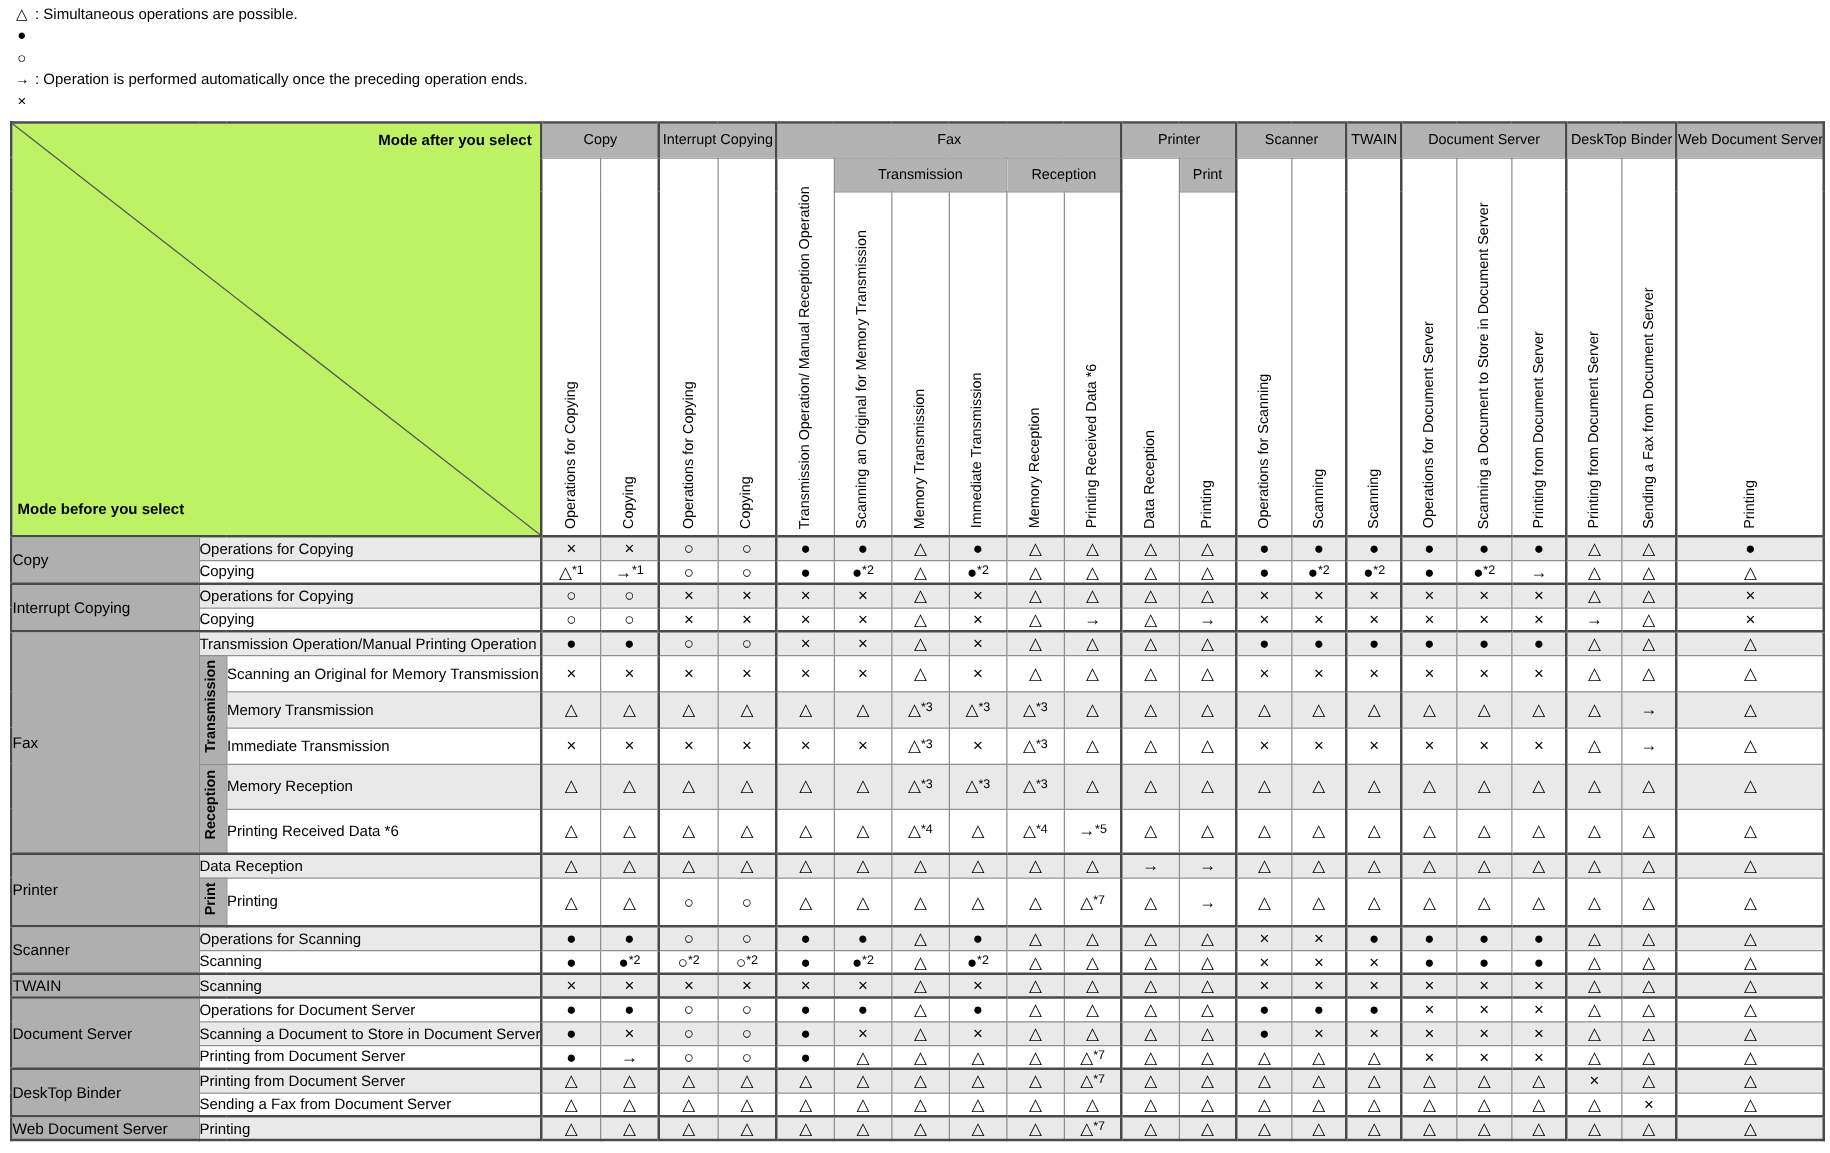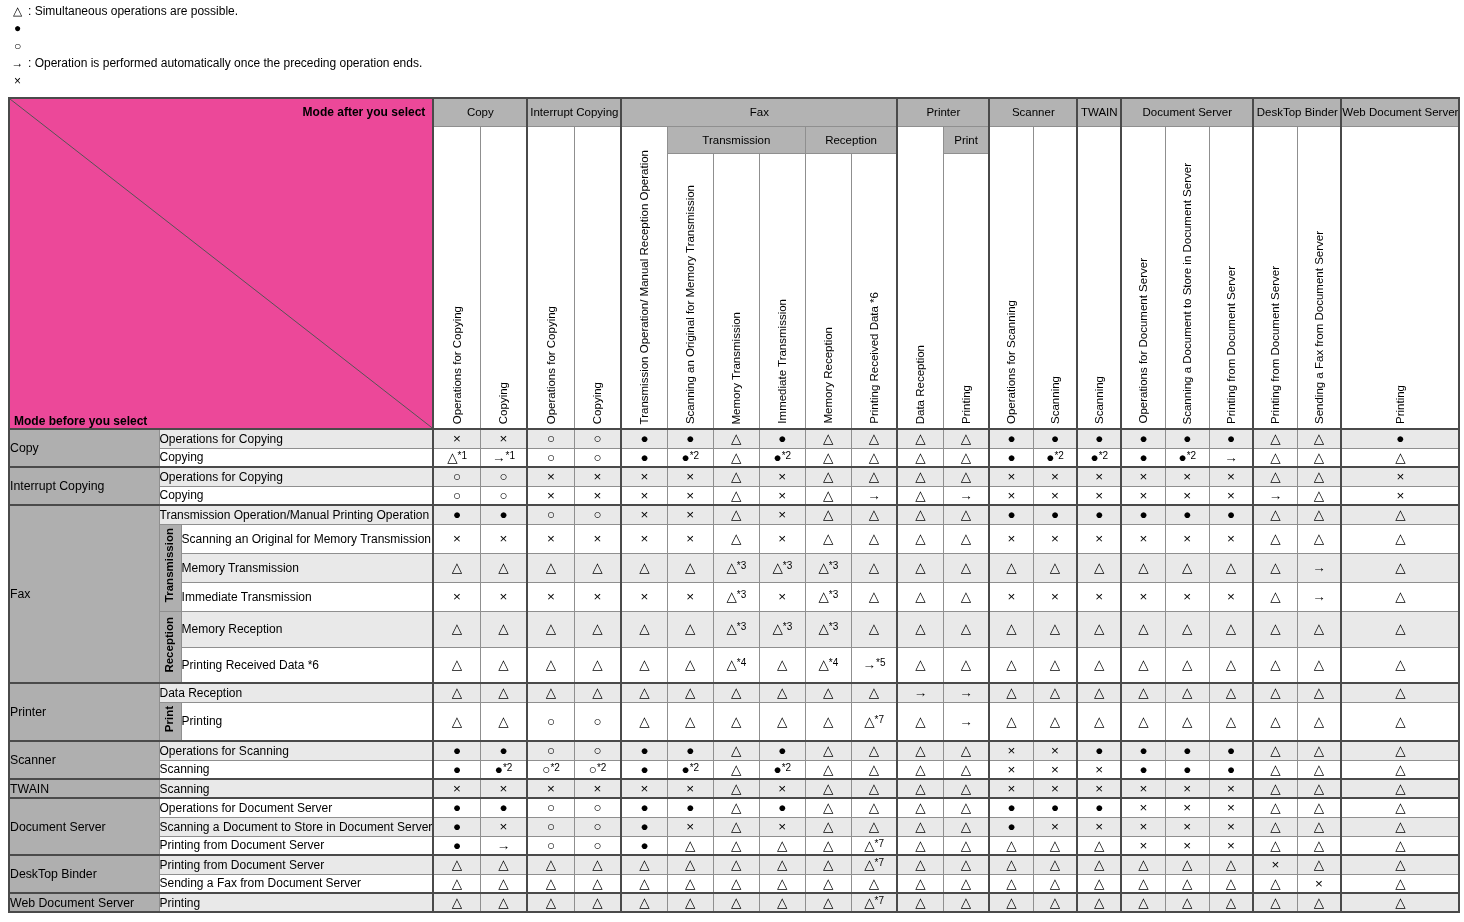--- a/index.html
+++ b/index.html
@@ -23,24 +23,24 @@
 
   .gl { border-left:2px solid var(--border-strong) !important; }
   .gt { border-top:2px solid var(--border-strong) !important; }
 
   .ghead, .ghead2 { background:var(--header-bg); font-weight:bold; font-size:11.5px; text-align:center;
                     white-space:nowrap; overflow:hidden; border-color:#6b6b6b; }
   .vcell { background:#fff; vertical-align:bottom; text-align:center; padding-bottom:7px; }
   .vcell .v { display:inline-block; writing-mode:vertical-rl; transform:rotate(180deg);
               font-size:11.5px; line-height:1.1; white-space:nowrap; }
 
-  .corner { position:relative; background:#ec4899; padding:0; }
+  .corner { position:relative; background:#bef264; padding:0; }
   .corner svg { position:absolute; left:0; top:0; width:100%; height:100%; }
   .corner .after  { position:absolute; top:6px;  right:7px; font-weight:bold; font-size:12px; }
-  .corner .before { position:absolute; bottom:0; left:4px; font-weight:bold; font-size:12px; }
+  .corner .before { position:absolute; bottom:14px; left:4px; font-weight:bold; font-size:12px; }
 
   .rgroup { background:var(--group-bg); font-weight:bold; font-size:12.3px; text-align:left;
             padding-left:10px; vertical-align:middle; white-space:nowrap; overflow:hidden; }
   .rsub   { background:var(--group-bg); text-align:center; vertical-align:middle; }
   .rsub .v{ display:inline-block; writing-mode:vertical-rl; transform:rotate(180deg);
             font-size:11.5px; font-weight:bold; white-space:nowrap; line-height:1; }
   .rlabel { font-size:12px; text-align:left; padding-left:6px; vertical-align:middle;
             white-space:nowrap; overflow:hidden; }
   .sym    { text-align:center; vertical-align:middle; font-size:13.5px; line-height:1; }
   .sym .note { font-size:10px; vertical-align:3px; }

